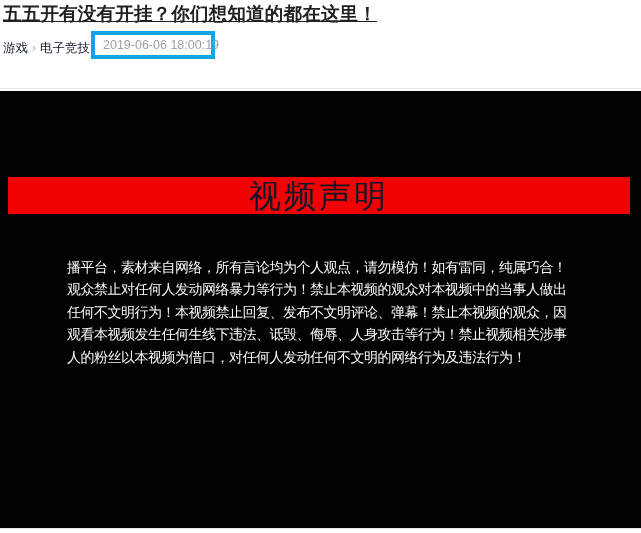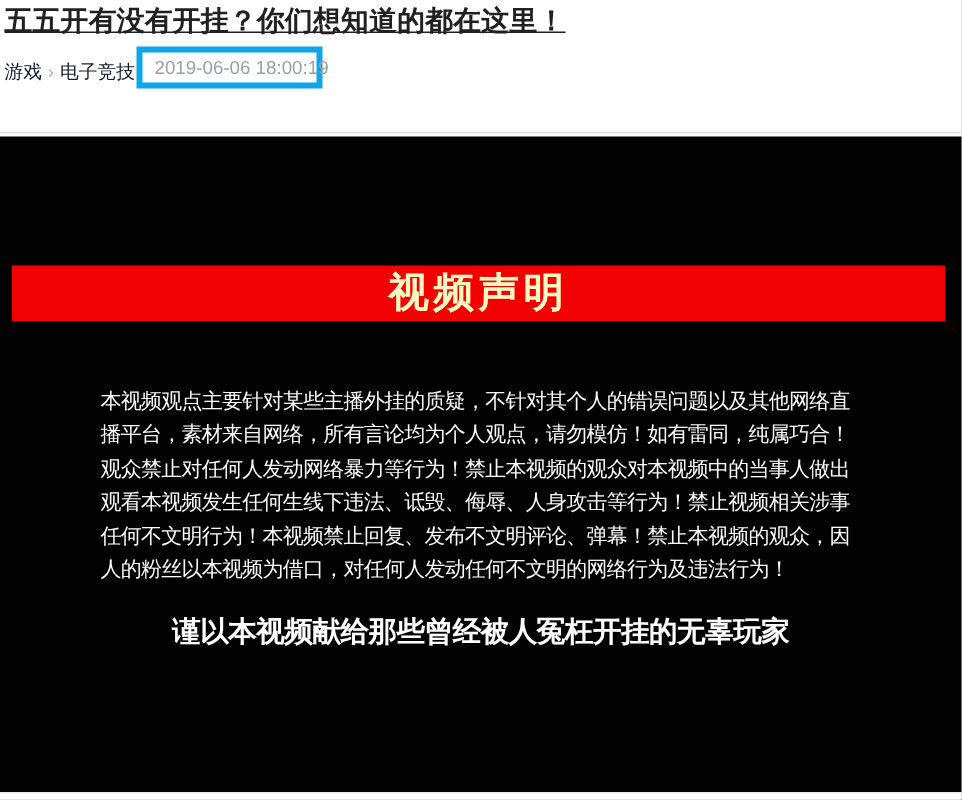--- a/index.html
+++ b/index.html
@@ -59,21 +59,21 @@
   }
   .video-bottom-line {
     position: absolute; left: 0; top: 528px; width: 641px; height: 1px;
     background: #e9e9e9;
   }
   .statement-banner {
     position: absolute; left: 8px; top: 86px; width: 622px; height: 37px;
     background: #f10101; display: flex; align-items: center; justify-content: center;
   }
   .banner-title {
-    color: #fef9c3; font-size: 27px; font-weight: 700; letter-spacing: 3px;
+    color: #0f172a; font-size: 32px; font-weight: 400; letter-spacing: 3px;
     line-height: 1;
   }
   .statement-body {
     position: absolute; left: 67px; top: 165px; width: 494px;
     color: #fbfbfb; font-size: 14px; font-weight: 500;
     letter-spacing: -0.5px; line-height: 22.4px; text-align: justify;
   }
   .statement-line { white-space: nowrap; }
   .dedication-line {
     position: absolute; left: 0; top: 317px; width: 641px;
@@ -101,26 +101,24 @@
 
   <div class="header-divider"></div>
 
   <div class="video-player">
 
     <div class="statement-banner">
       <span class="banner-title">视频声明</span>
     </div>
 
     <div class="statement-body">
-      <div class="statement-line">本视频观点主要针对某些主播外挂的质疑，不针对其个人的错误问题以及其他网络直</div>
       <div class="statement-line">播平台，素材来自网络，所有言论均为个人观点，请勿模仿！如有雷同，纯属巧合！</div>
       <div class="statement-line">观众禁止对任何人发动网络暴力等行为！禁止本视频的观众对本视频中的当事人做出</div>
+      <div class="statement-line">任何不文明行为！本视频禁止回复、发布不文明评论、弹幕！禁止本视频的观众，因</div>
       <div class="statement-line">观看本视频发生任何生线下违法、诋毁、侮辱、人身攻击等行为！禁止视频相关涉事</div>
-      <div class="statement-line">任何不文明行为！本视频禁止回复、发布不文明评论、弹幕！禁止本视频的观众，因</div>
       <div class="statement-line">人的粉丝以本视频为借口，对任何人发动任何不文明的网络行为及违法行为！</div>
     </div>
 
-    <div class="dedication-line">谨以本视频献给那些曾经被人冤枉开挂的无辜玩家</div>
   </div>
 
   <div class="video-bottom-line"></div>
 
 </div>
 
 </body></html>

